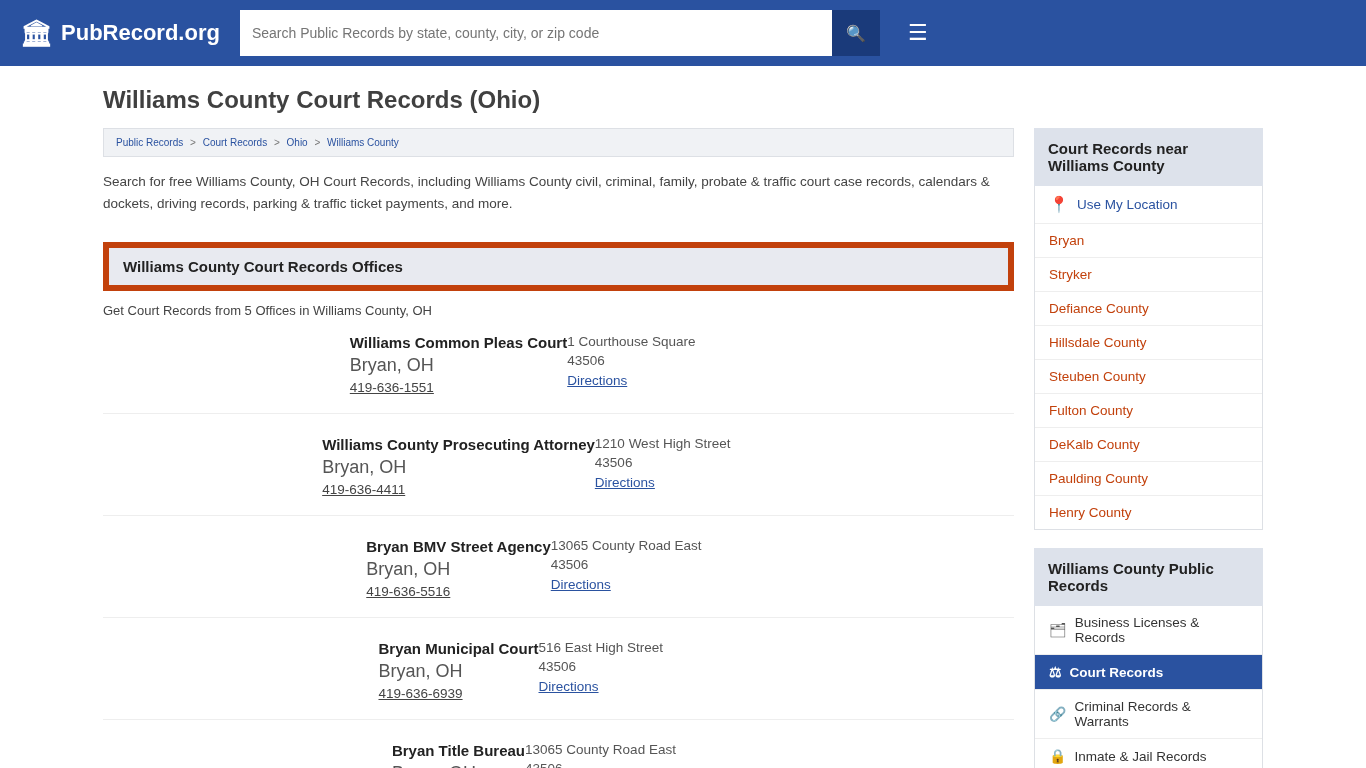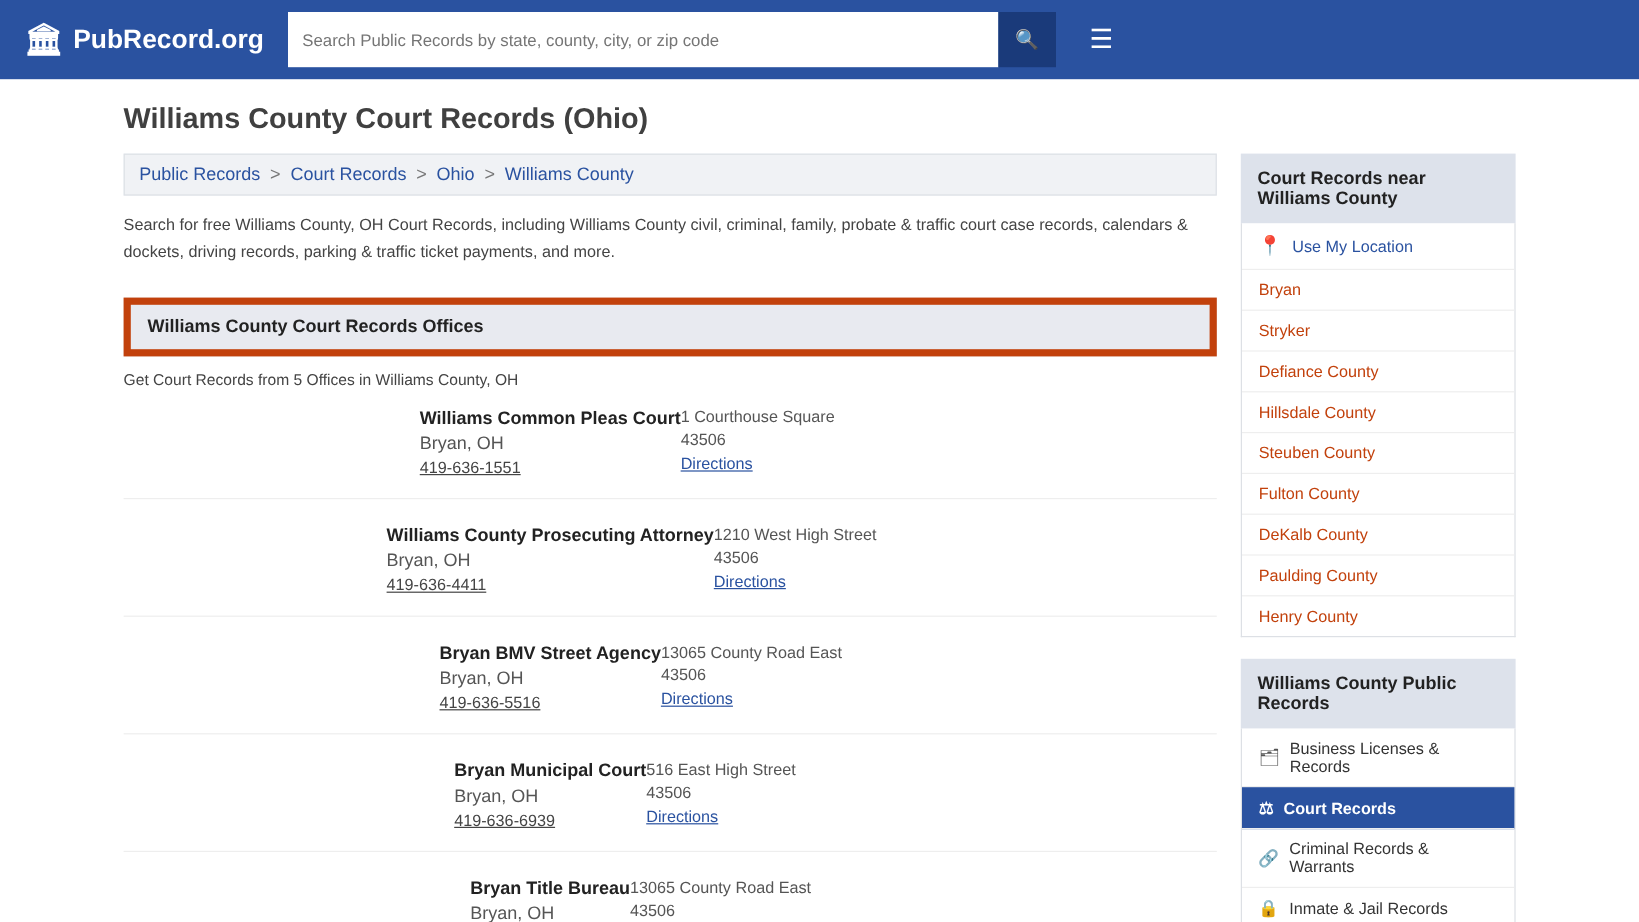--- a/index.html
+++ b/index.html
@@ -73,21 +73,21 @@
       align-items: flex-start;
     }
     .main-content {
       flex: 1;
     }
 
     
     .breadcrumb {
       background: #f0f2f5;
       padding: 8px 12px;
-      font-size: 15px;
+      font-size: 10px;
       color: #555;
       margin-bottom: 14px;
       border: 1px solid #dde0e5;
     }
     .breadcrumb a { color: #2a52a0; text-decoration: none; }
     .breadcrumb span { color: #777; margin: 0 4px; }
 
     
     .description {
       font-size: 13.5px;
@@ -125,21 +125,21 @@
     .office-entry:last-child { border-bottom: none; }
     .office-left {}
     .office-name {
       font-weight: bold;
       font-size: 15px;
       color: #222;
       margin-bottom: 4px;
     }
     .office-city {
       color: #555;
-      font-size: 15px;
+      font-size: 18px;
       margin-bottom: 4px;
     }
     .office-phone {
       color: #444;
       font-size: 13.5px;
       text-decoration: underline;
     }
     .office-right {
       text-align: left;
       min-width: 200px;

